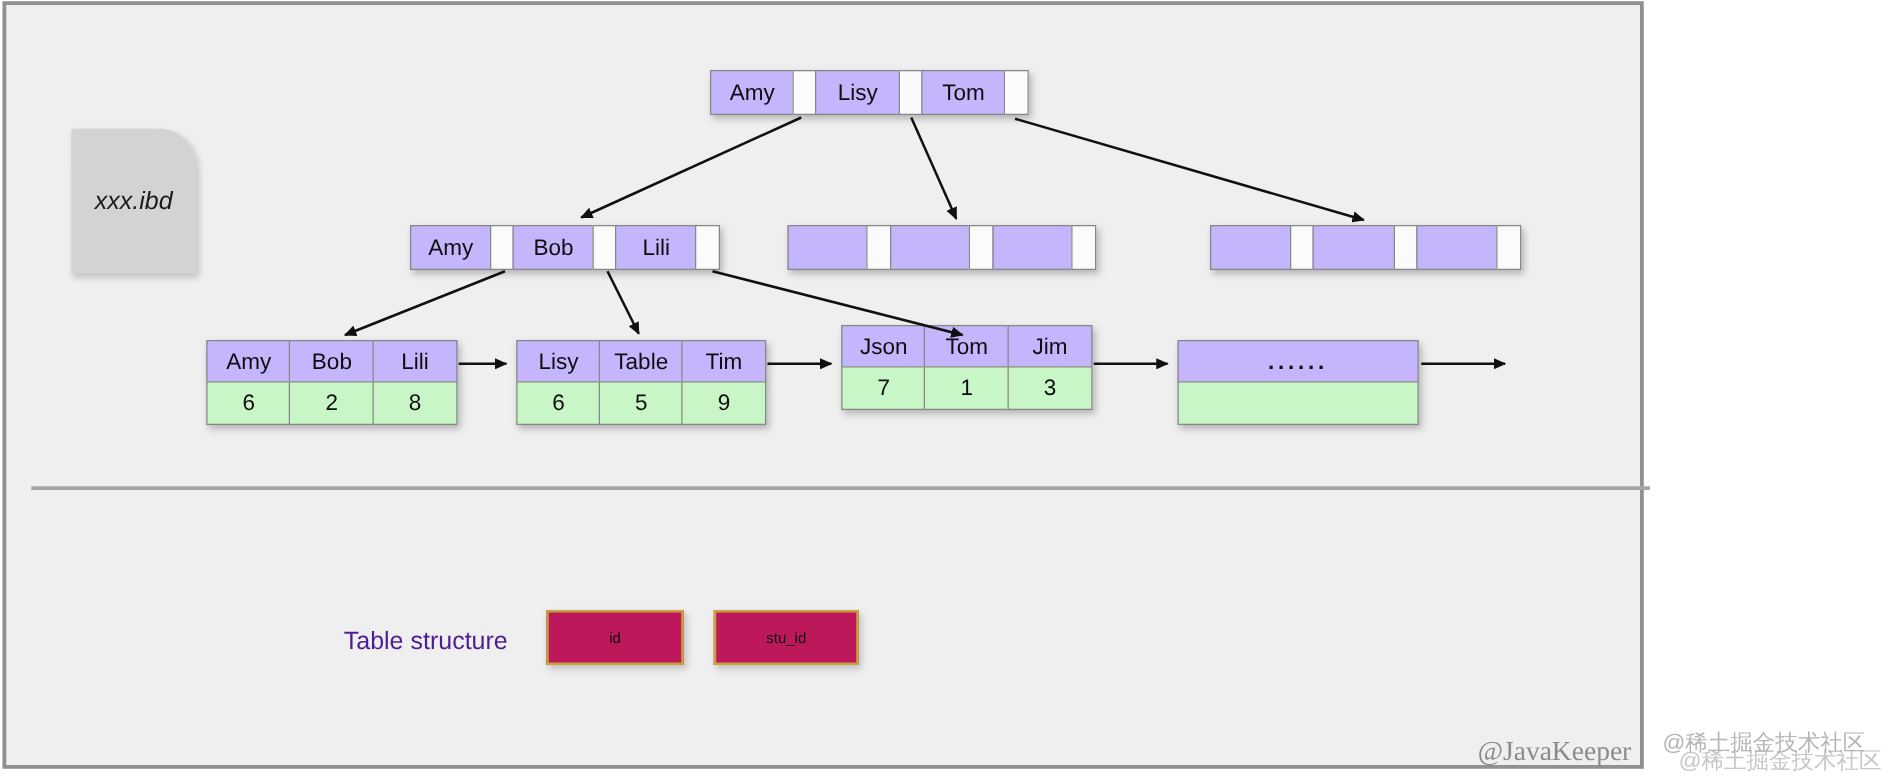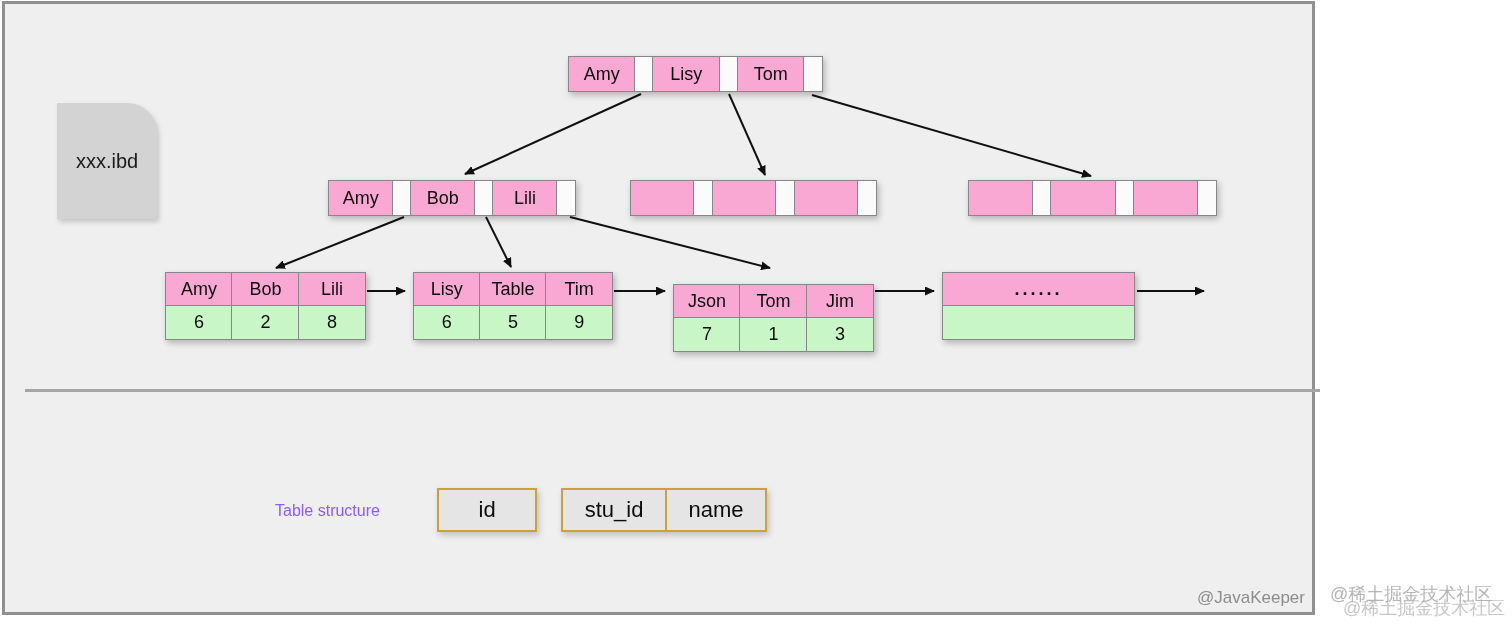--- a/index.html
+++ b/index.html
@@ -16,47 +16,48 @@
     position:absolute; left:25px; top:389px; width:1295px; height:3px;
     background:#a6a6a6;
   }
 
   .file-shape {
     position:absolute; width:100px; height:116px; background:#d3d3d3;
     border-top-right-radius:30px;
     display:flex; align-items:center; justify-content:center;
     font-size:20px; color:#1a1a1a;
     box-shadow:2px 3px 5px rgba(0,0,0,0.18);
+    font-style:italic;
   }
 
   .node { position:absolute; display:flex; height:36px;
           filter:drop-shadow(2px 3px 3px rgba(0,0,0,0.25)); }
   .cell {
     border:1.6px solid #878787; display:flex; align-items:center; justify-content:center;
     font-size:18px; color:#0d0d0d;
   }
   .cell + .cell { margin-left:-1.6px; }
-  .cell.key { flex:1; background:#f9a8d4; }
+  .cell.key { flex:1; background:#c4b5fd; }
   .cell.ptr { width:20px; background:#fbfbfb; }
 
   .leaf { position:absolute; filter:drop-shadow(2px 3px 3px rgba(0,0,0,0.25)); }
   .leaf .row { display:flex; height:35px; }
   .leaf .row.values { margin-top:-1.6px; }
   .cell.val { flex:1; background:#c9f6c6; font-size:18px; }
   .cell.wide { letter-spacing:3px; font-weight:bold; }
 
   .table-row { position:absolute; display:flex; height:44px;
                filter:drop-shadow(2px 3px 3px rgba(0,0,0,0.2)); }
-  .cell.col { background:#e5e5e5; border:2px solid #c9a23e; font-size:22px; }
+  .cell.col { background:#be185d; border:2px solid #c9a23e; font-size:12px; }
   .cell.col + .cell.col { margin-left:-2px; }
 
-  .label-text { position:absolute; font-size:16px; color:#8b5cf6;text-align:center; }
+  .label-text { position:absolute; font-size:20px; color:#4c1d95;text-align:center; }
 
   .wm-author { position:absolute; left:1140px; top:588px; width:165px; text-align:right;
-               font-size:17px; color:#8c8c8c; }
+               font-size:22px; color:#8c8c8c;font-family:Liberation Serif, serif; }
   .wm-cn1 { position:absolute; left:1330px; top:582px; font-size:18px; color:#a3a3a3; opacity:.8; }
   .wm-cn2 { position:absolute; left:1343px; top:596px; font-size:18px; color:#b3b3b3; opacity:.75; }
 
   svg.arrows { position:absolute; left:0; top:0; pointer-events:none; }
 </style>
 </head>
 <body>
 
 <div class="canvas">
 
@@ -122,21 +123,21 @@
       <div class="cell key">Table</div>
       <div class="cell key">Tim</div>
     </div>
     <div class="row values">
       <div class="cell val">6</div>
       <div class="cell val">5</div>
       <div class="cell val">9</div>
     </div>
   </div>
 
-  <div class="leaf" style="left:673px; top:284px; width:201px;">
+  <div class="leaf" style="left:673px; top:260px; width:201px;">
     <div class="row header">
       <div class="cell key">Json</div>
       <div class="cell key">Tom</div>
       <div class="cell key">Jim</div>
     </div>
     <div class="row values">
       <div class="cell val">7</div>
       <div class="cell val">1</div>
       <div class="cell val">3</div>
     </div>
@@ -149,21 +150,20 @@
     <div class="row values">
       <div class="cell val"></div>
     </div>
   </div>
 
   <div class="label-text" style="left:275px; top:502px;">Table structure</div>
 
   <div class="table-row" style="left:437px; top:488px; width:330px;">
     <div class="cell col" style="width:110px;">id</div>
     <div class="cell col" style="width:116px;margin-left:24px;">stu_id</div>
-    <div class="cell col" style="width:112px;">name</div>
   </div>
 
   <div class="wm-author">@JavaKeeper</div>
   <div class="wm-cn1">@稀土掘金技术社区</div>
   <div class="wm-cn2">@稀土掘金技术社区</div>
 
   <svg class="arrows" width="1512" height="624" viewBox="0 0 1512 624">
     <defs>
       <marker id="ah" markerWidth="11" markerHeight="9" refX="9" refY="4.5" orient="auto" markerUnits="userSpaceOnUse">
         <path d="M0,0 L10,4.5 L0,9 z" fill="#101010"></path>

